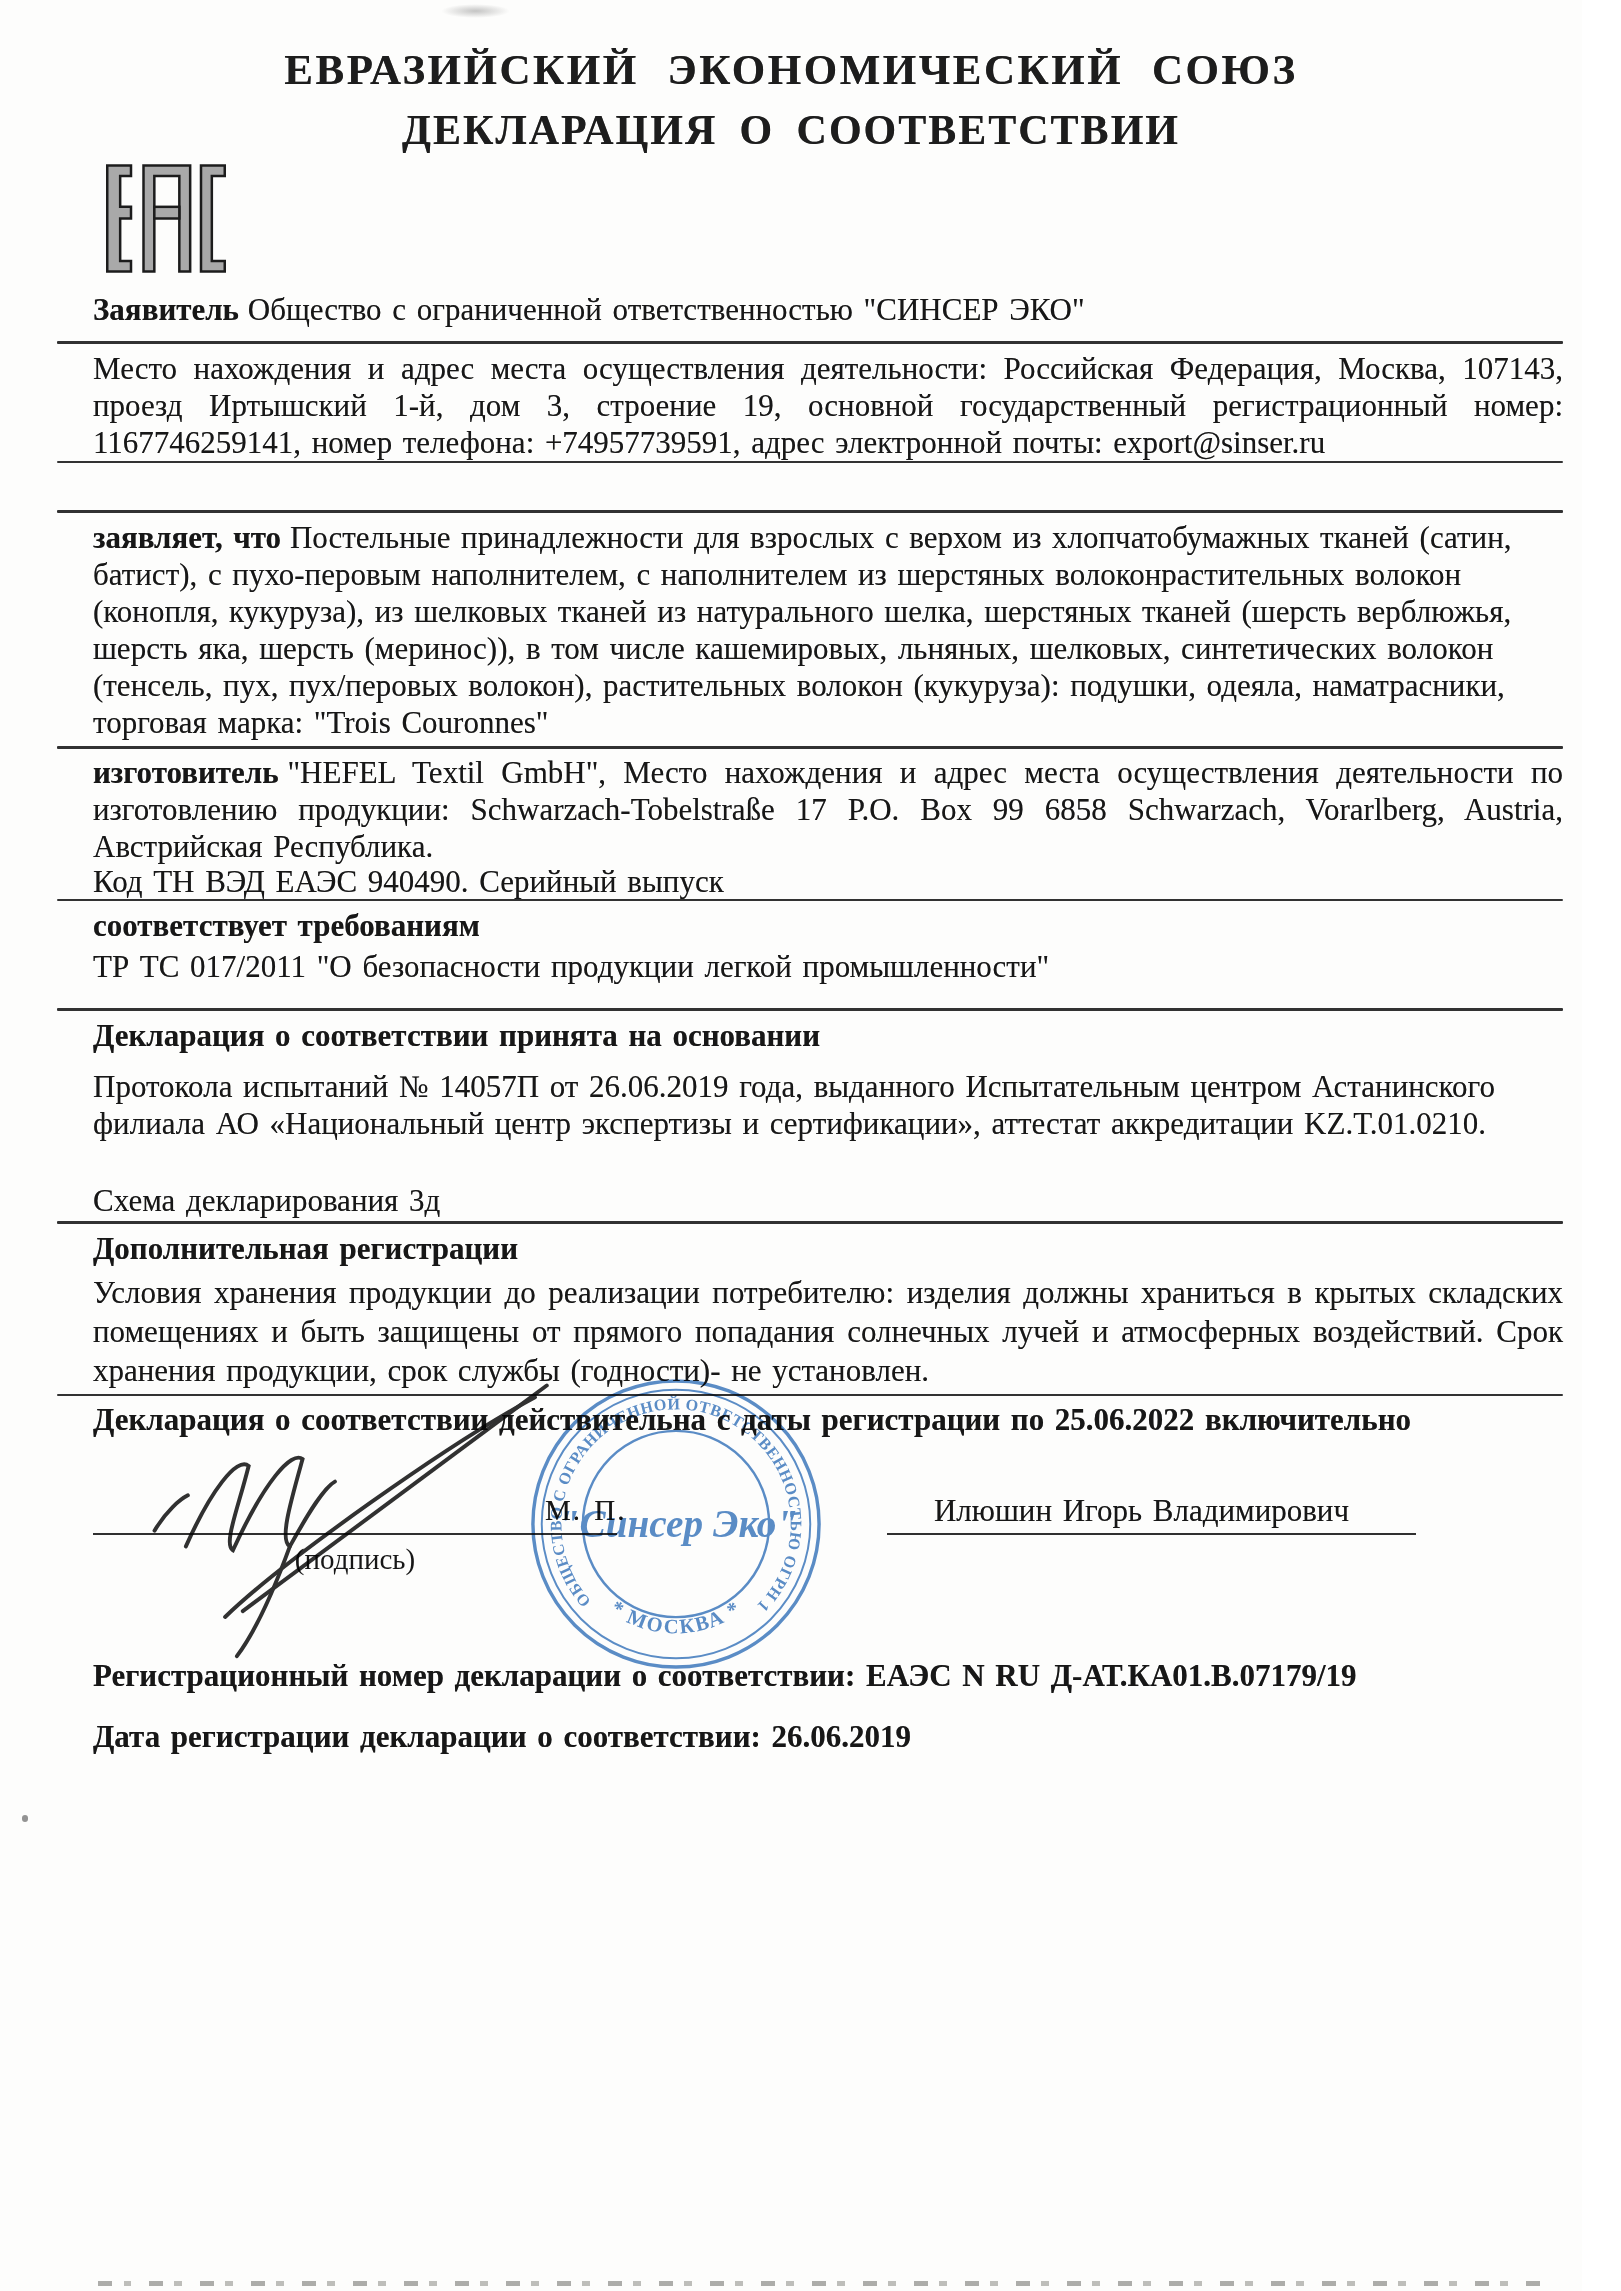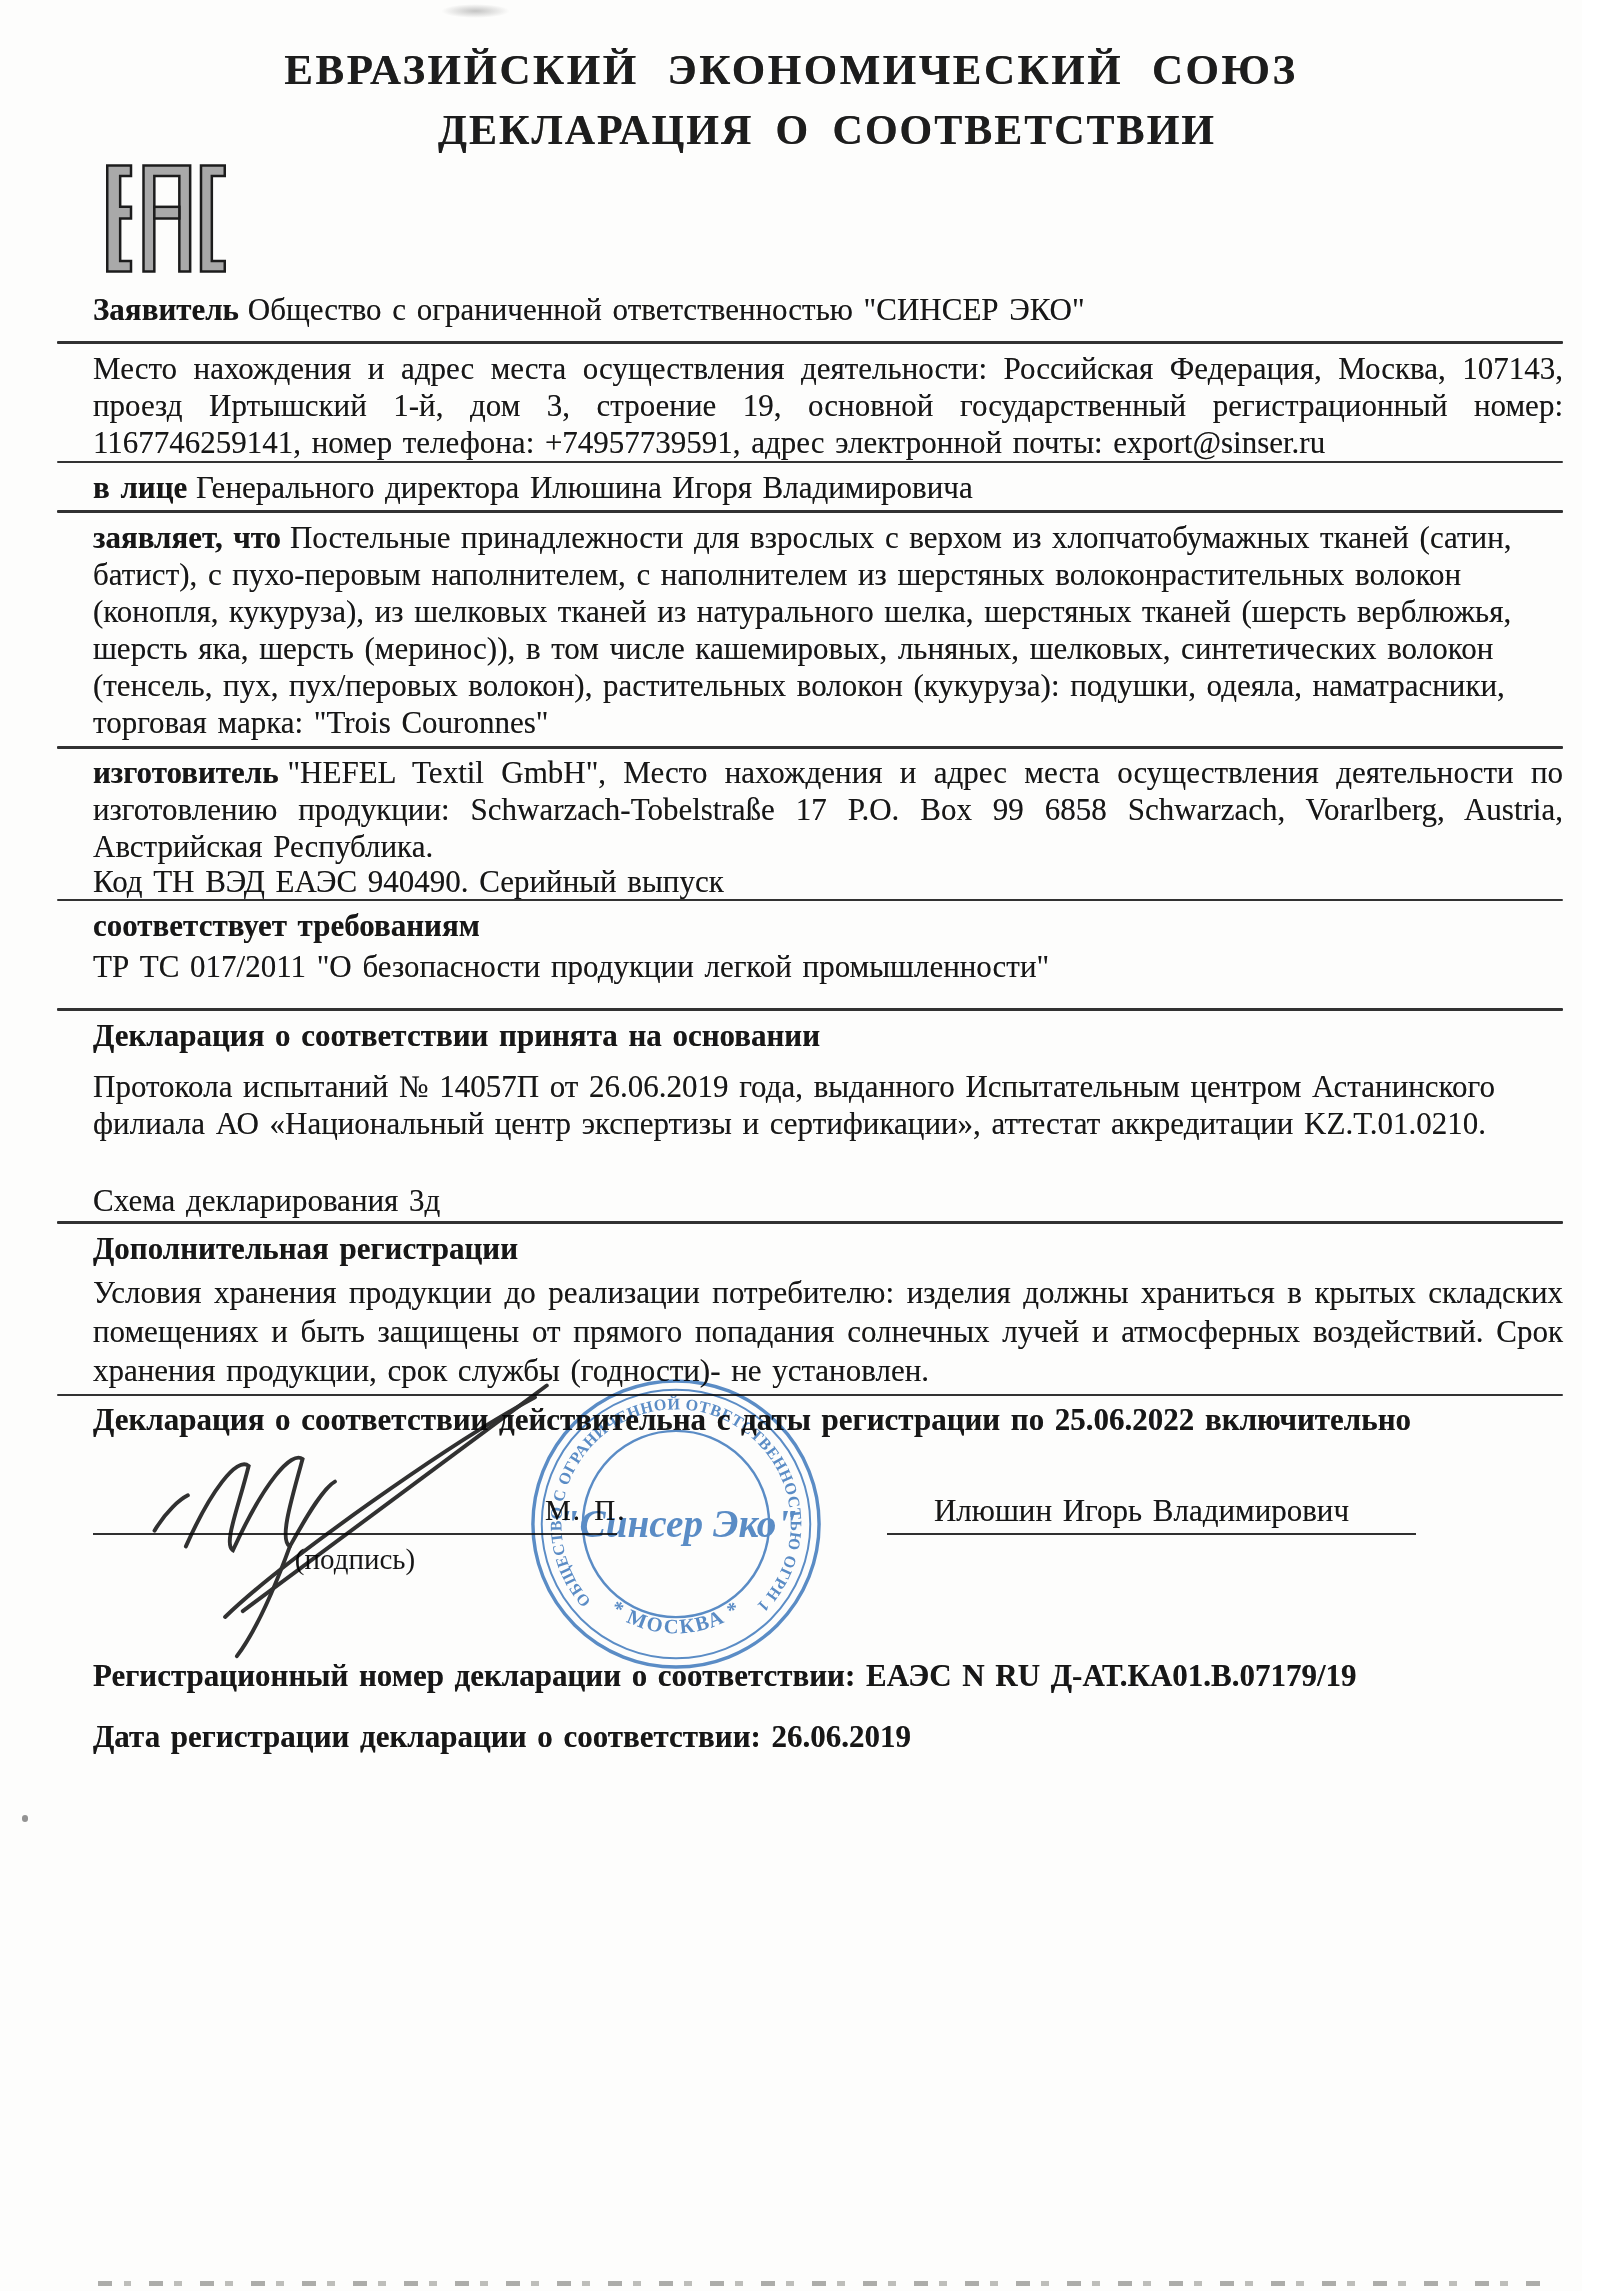--- a/index.html
+++ b/index.html
@@ -31,44 +31,41 @@
 </head>
 <body>
 
 <div class="page">
 
   <div class="abs smudge"></div>
   <div class="abs speck"></div>
   <div class="abs bottom-artifact"></div>
 
   <div class="abs title t1" style="top:45px;">ЕВРАЗИЙСКИЙ ЭКОНОМИЧЕСКИЙ СОЮЗ</div>
-  <div class="abs title t2" style="top:106px;padding-left:36px;">ДЕКЛАРАЦИЯ О СООТВЕТСТВИИ</div>
+  <div class="abs title t2" style="top:106px;">ДЕКЛАРАЦИЯ О СООТВЕТСТВИИ</div>
 
   <svg class="abs" style="left:106px;top:155px;" width="120" height="127" viewBox="0 0 144 130">
     <g fill="#a9a9a9" stroke="#1c1c1c" stroke-width="3">
       <path d="M1.5,1.5 H30 V14 H17 V51 H30 V65 H17 V116 H30 V128.5 H1.5 Z"></path>
       <path d="M45,128.5 V14 H45 V1.5 H101 V128.5 H88 V14 H58 V128.5 Z"></path>
       <rect x="58" y="51" width="30" height="14"></rect>
       <path d="M114,1.5 H142.5 V14 H127 V116 H142.5 V128.5 H114 Z"></path>
     </g>
   </svg>
 
   <div class="abs para" style="top:291px;">
     <span class="lbl">Заявитель</span><span>Общество с ограниченной ответственностью "СИНСЕР ЭКО"</span>
   </div>
 
   <div class="abs rule" style="top:341px;"></div>
 
   <div class="abs para just" style="top:350px;">Место нахождения и адрес места осуществления деятельности: Российская Федерация, Москва, 107143, проезд Иртышский 1-й, дом 3, строение 19, основной государственный регистрационный номер: 1167746259141, номер телефона: +74957739591, адрес электронной почты: export@sinser.ru</div>
 
   <div class="abs rule" style="top:461px;height:2px;"></div>
 
-  <div class="abs para" style="top:469px;">
-    <span class="lbl">в лице</span><span>Генерального директора Илюшина Игоря Владимировича</span>
-  </div>
 
   <div class="abs rule" style="top:510px;"></div>
 
   <div class="abs para" style="top:519px;">
     <span class="lbl">заявляет, что</span><span>Постельные принадлежности для взрослых с верхом из хлопчатобумажных тканей (сатин, батист), с пухо-перовым наполнителем, с наполнителем из шерстяных волоконрастительных волокон (конопля, кукуруза),  из шелковых тканей из натурального шелка, шерстяных тканей (шерсть верблюжья, шерсть яка, шерсть (меринос)), в том числе кашемировых, льняных, шелковых, синтетических волокон (тенсель, пух, пух/перовых волокон), растительных волокон (кукуруза): подушки, одеяла, наматрасники, торговая марка: "Trois Couronnes"</span>
   </div>
 
   <div class="abs rule" style="top:746px;"></div>
 
   <div class="abs para just" style="top:754px;">

